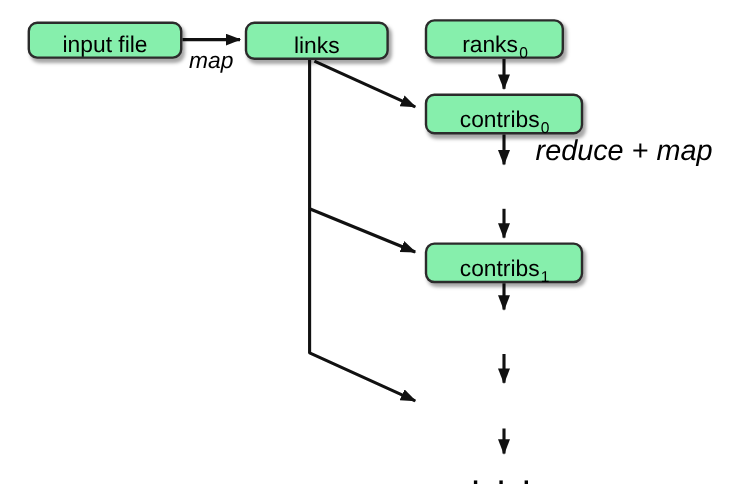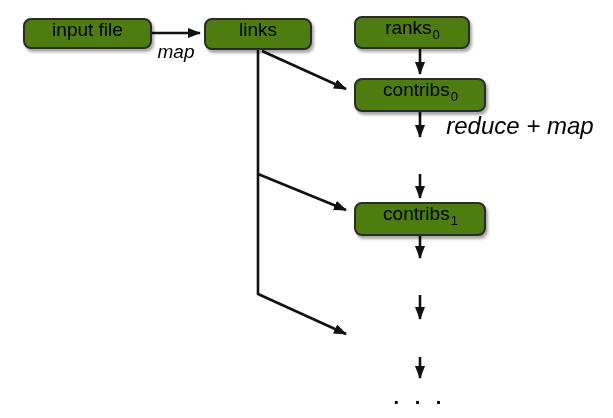--- a/index.html
+++ b/index.html
@@ -19,26 +19,26 @@
   #edges-layer {
     position: absolute;
     left: 0;
     top: 0;
     width: 613px;
     height: 418px;
   }
   .node {
     position: absolute;
     box-sizing: border-box;
-    background: #4d7c0f;
+    background: #86efac;
     border: 2px solid #2b2b2b;
     border-radius: 8px;
     box-shadow: 2px 3px 3px rgba(0,0,0,0.35);
     display: flex;
-    align-items: flex-start;
+    align-items: flex-end;
     justify-content: center;
     font-size: 19px;
     line-height: 1;
     white-space: nowrap;
   }
   .node .sub {
     font-size: 13px;
     line-height: 1;
     position: relative;
     top: 5px;
@@ -92,21 +92,21 @@
 
     <path d="M420,295 L420,319" stroke="#111111" stroke-width="2.6" fill="none" marker-end="url(#arrow)"></path>
 
     <path d="M420,357 L420,378" stroke="#111111" stroke-width="2.6" fill="none" marker-end="url(#arrow)"></path>
   </svg>
 
   <div class="node" style="left:23px;  top:18px;  width:129px; height:31px;">
     <span><span>input file</span><span class="sub"></span></span>
   </div>
 
-  <div class="node" style="left:204px; top:18px;  width:108px; height:32px;">
+  <div class="node" style="left:204px; top:18px;  width:120px; height:32px;">
     <span><span>links</span><span class="sub"></span></span>
   </div>
 
   <div class="node" style="left:354px; top:16px;  width:116px; height:33px;">
     <span><span>ranks</span><span class="sub">0</span></span>
   </div>
 
   <div class="node" style="left:354px; top:78px;  width:132px; height:34px;">
     <span><span>contribs</span><span class="sub">0</span></span>
   </div>

